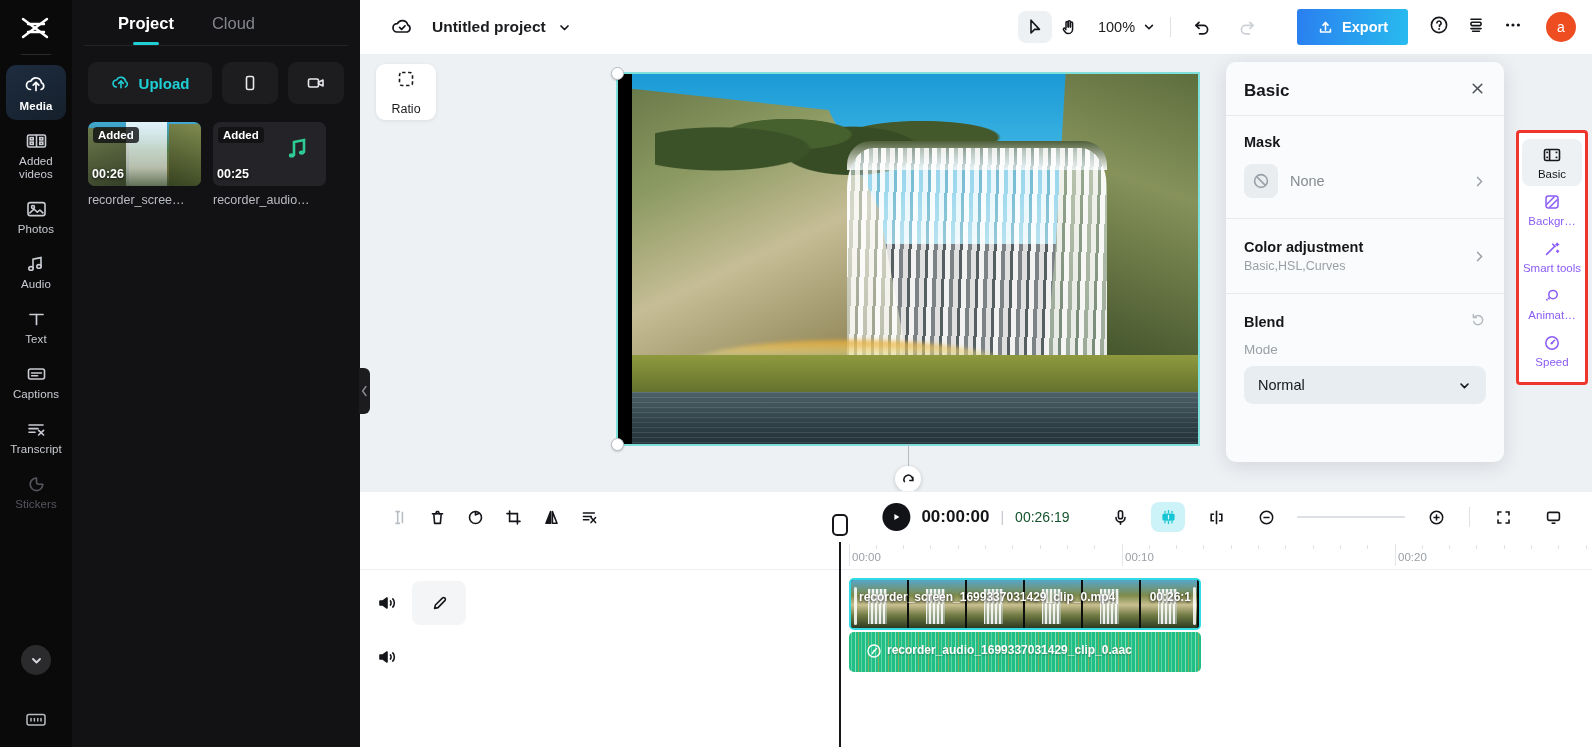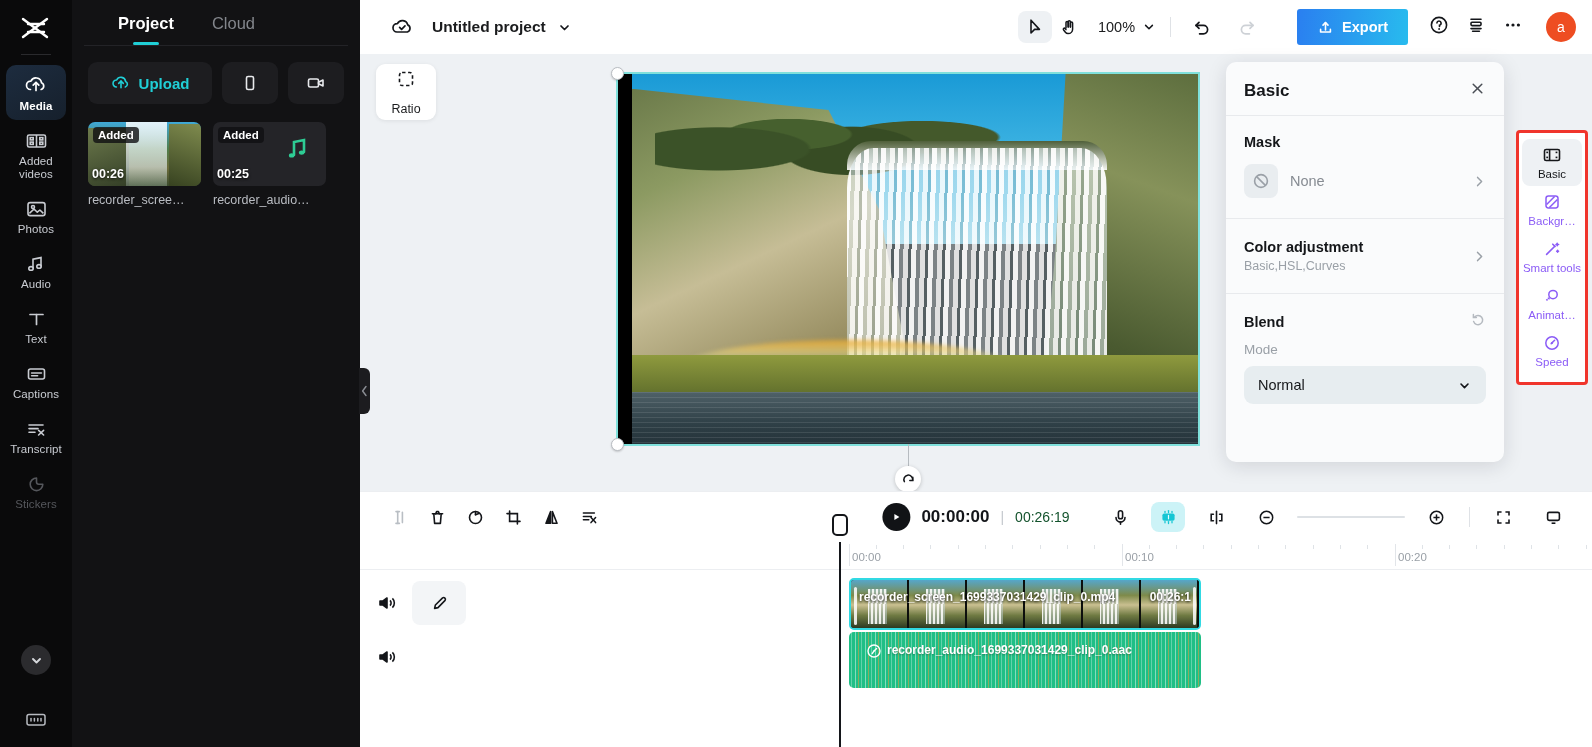--- a/index.html
+++ b/index.html
@@ -266,21 +266,21 @@
     position: absolute; left: 0; right: 0; top: 2px; padding: 0 8px;
     display: flex; justify-content: space-between; color: #fff; font-size: 12px;
     font-weight: bold; text-shadow: 0 1px 3px rgba(0,0,0,.9); white-space: nowrap; overflow: hidden; margin-top: 8px;
   }
   .clip-handle-l, .clip-handle-r {
     position: absolute; top: 7px; width: 3px; height: 38px; border-radius: 2px;
     background: rgba(255,255,255,.85); cursor: ew-resize;
   }
   .clip-handle-l { left: 3px; } .clip-handle-r { right: 3px; }
   .clip-audio {
-    position: absolute; left: 489px; top: 2px; width: 352px; height: 56px;
+    position: absolute; left: 489px; top: 2px; width: 352px; height: 40px;
     border-radius: 5px; background: #1fbf86; overflow: hidden; cursor: pointer; text-align: right;
   }
   .wave { position: absolute; inset: 0;
      background: repeating-linear-gradient(90deg,
        rgba(255,255,255,.0) 0 2px, rgba(255,255,255,.30) 2px 3px,
        rgba(255,255,255,.0) 3px 6px, rgba(255,255,255,.45) 6px 7px,
        rgba(255,255,255,.0) 7px 9px, rgba(220,160,60,.55) 9px 10px); }
   .clip-audio-label {
     position: absolute; left: 38px; top: 11px; color: #fff; font-size: 12px;
     font-weight: bold; white-space: nowrap; text-shadow: 0 1px 2px rgba(0,0,0,.3);

